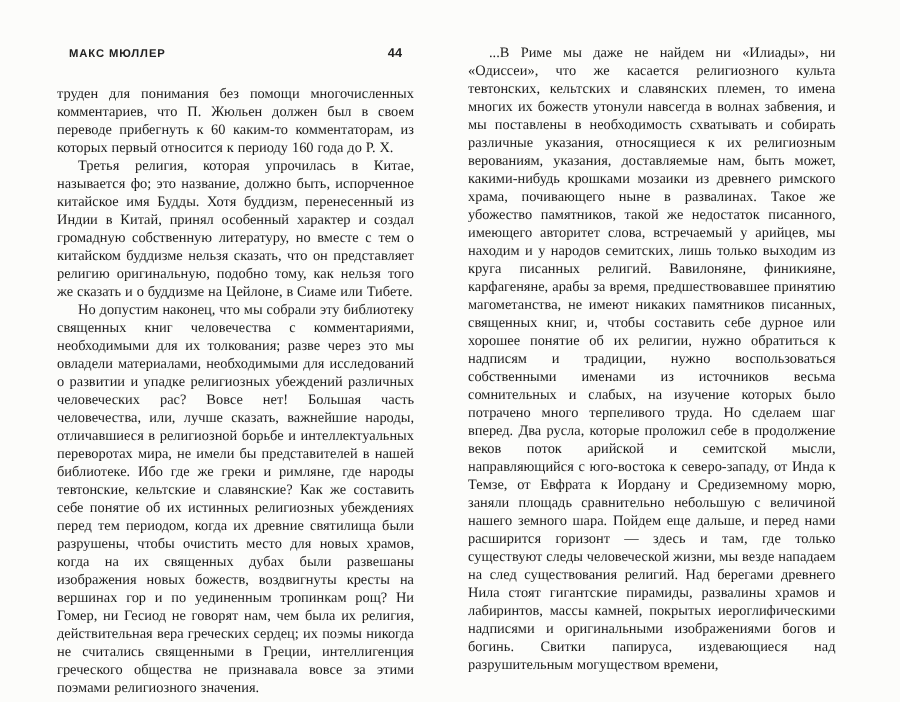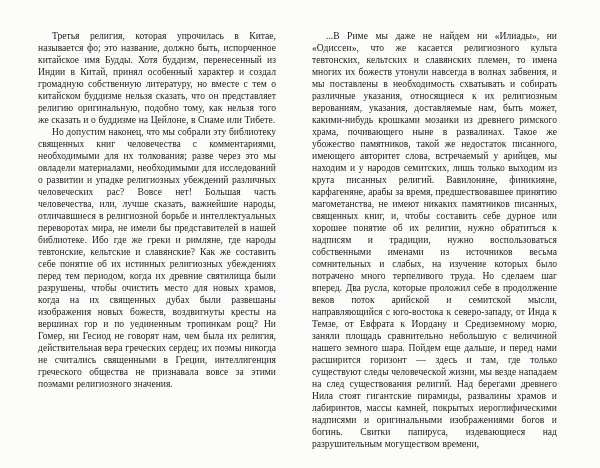--- a/index.html
+++ b/index.html
@@ -50,21 +50,26 @@
     word-spacing: 0.2px;
   }
   .body-text p.no-indent { text-indent: 0; }
 </style>
 </head>
 <body>
 
 <div class="spread">
 
   <div class="page page-left">
+    <div class="running-head">
+      <span>МАКС МЮЛЛЕР</span>
+      <span class="pageno">44</span>
+    </div>
     <div class="body-text">
+      <p class="no-indent">труден для понимания без помощи многочисленных комментариев, что П. Жюльен должен был в своем переводе прибегнуть к 60 каким-то комментаторам, из которых первый относится к периоду 160 года до Р. Х.</p>
       <p>Третья религия, которая упрочилась в Китае, называется фо; это название, должно быть, испорченное китайское имя Будды. Хотя буддизм, перенесенный из Индии в Китай, принял особенный характер и создал громадную собственную литературу, но вместе с тем о китайском буддизме нельзя сказать, что он представляет религию оригинальную, подобно тому, как нельзя того же сказать и о буддизме на Цейлоне, в Сиаме или Тибете.</p>
       <p>Но допустим наконец, что мы собрали эту библиотеку священных книг человечества с комментариями, необходимыми для их толкования; разве через это мы овладели материалами, необходимыми для исследований о развитии и упадке религиозных убеждений различных человеческих рас? Вовсе нет! Большая часть человечества, или, лучше сказать, важнейшие народы, отличавшиеся в религиозной борьбе и интеллектуальных переворотах мира, не имели бы представителей в нашей библиотеке. Ибо где же греки и римляне, где народы тевтонские, кельтские и славянские? Как же составить себе понятие об их истинных религиозных убеждениях перед тем периодом, когда их древние святилища были разрушены, чтобы очистить место для новых храмов, когда на их священных дубах были развешаны изображения новых божеств, воздвигнуты кресты на вершинах гор и по уединенным тропинкам рощ? Ни Гомер, ни Гесиод не говорят нам, чем была их религия, действительная вера греческих сердец; их поэмы никогда не считались священными в Греции, интеллигенция греческого общества не признавала вовсе за этими поэмами религиозного значения.</p>
     </div>
   </div>
 
   <div class="page page-right">
     <div class="body-text">
       <p>...В Риме мы даже не найдем ни «Илиады», ни «Одиссеи», что же касается религиозного культа тевтонских, кельтских и славянских племен, то имена многих их божеств утонули навсегда в волнах забвения, и мы поставлены в необходимость схватывать и собирать различные указания, относящиеся к их религиозным верованиям, указания, доставляемые нам, быть может, какими-нибудь крошками мозаики из древнего римского храма, почивающего ныне в развалинах. Такое же убожество памятников, такой же недостаток писанного, имеющего авторитет слова, встречаемый у арийцев, мы находим и у народов семитских, лишь только выходим из круга писанных религий. Вавилоняне, финикияне, карфагеняне, арабы за время, предшествовавшее принятию магометанства, не имеют никаких памятников писанных, священных книг, и, чтобы составить себе дурное или хорошее понятие об их религии, нужно обратиться к надписям и традиции, нужно воспользоваться собственными именами из источников весьма сомнительных и слабых, на изучение которых было потрачено много терпеливого труда. Но сделаем шаг вперед. Два русла, которые проложил себе в продолжение веков поток арийской и семитской мысли, направляющийся с юго-востока к северо-западу, от Инда к Темзе, от Евфрата к Иордану и Средиземному морю, заняли площадь сравнительно небольшую с величиной нашего земного шара. Пойдем еще дальше, и перед нами расширится горизонт — здесь и там, где только существуют следы человеческой жизни, мы везде нападаем на след существования религий. Над берегами древнего Нила стоят гигантские пирамиды, развалины храмов и лабиринтов, массы камней, покрытых иероглифическими надписями и оригинальными изображениями богов и богинь. Свитки папируса, издевающиеся над разрушительным могуществом времени,</p>
     </div>
   </div>

